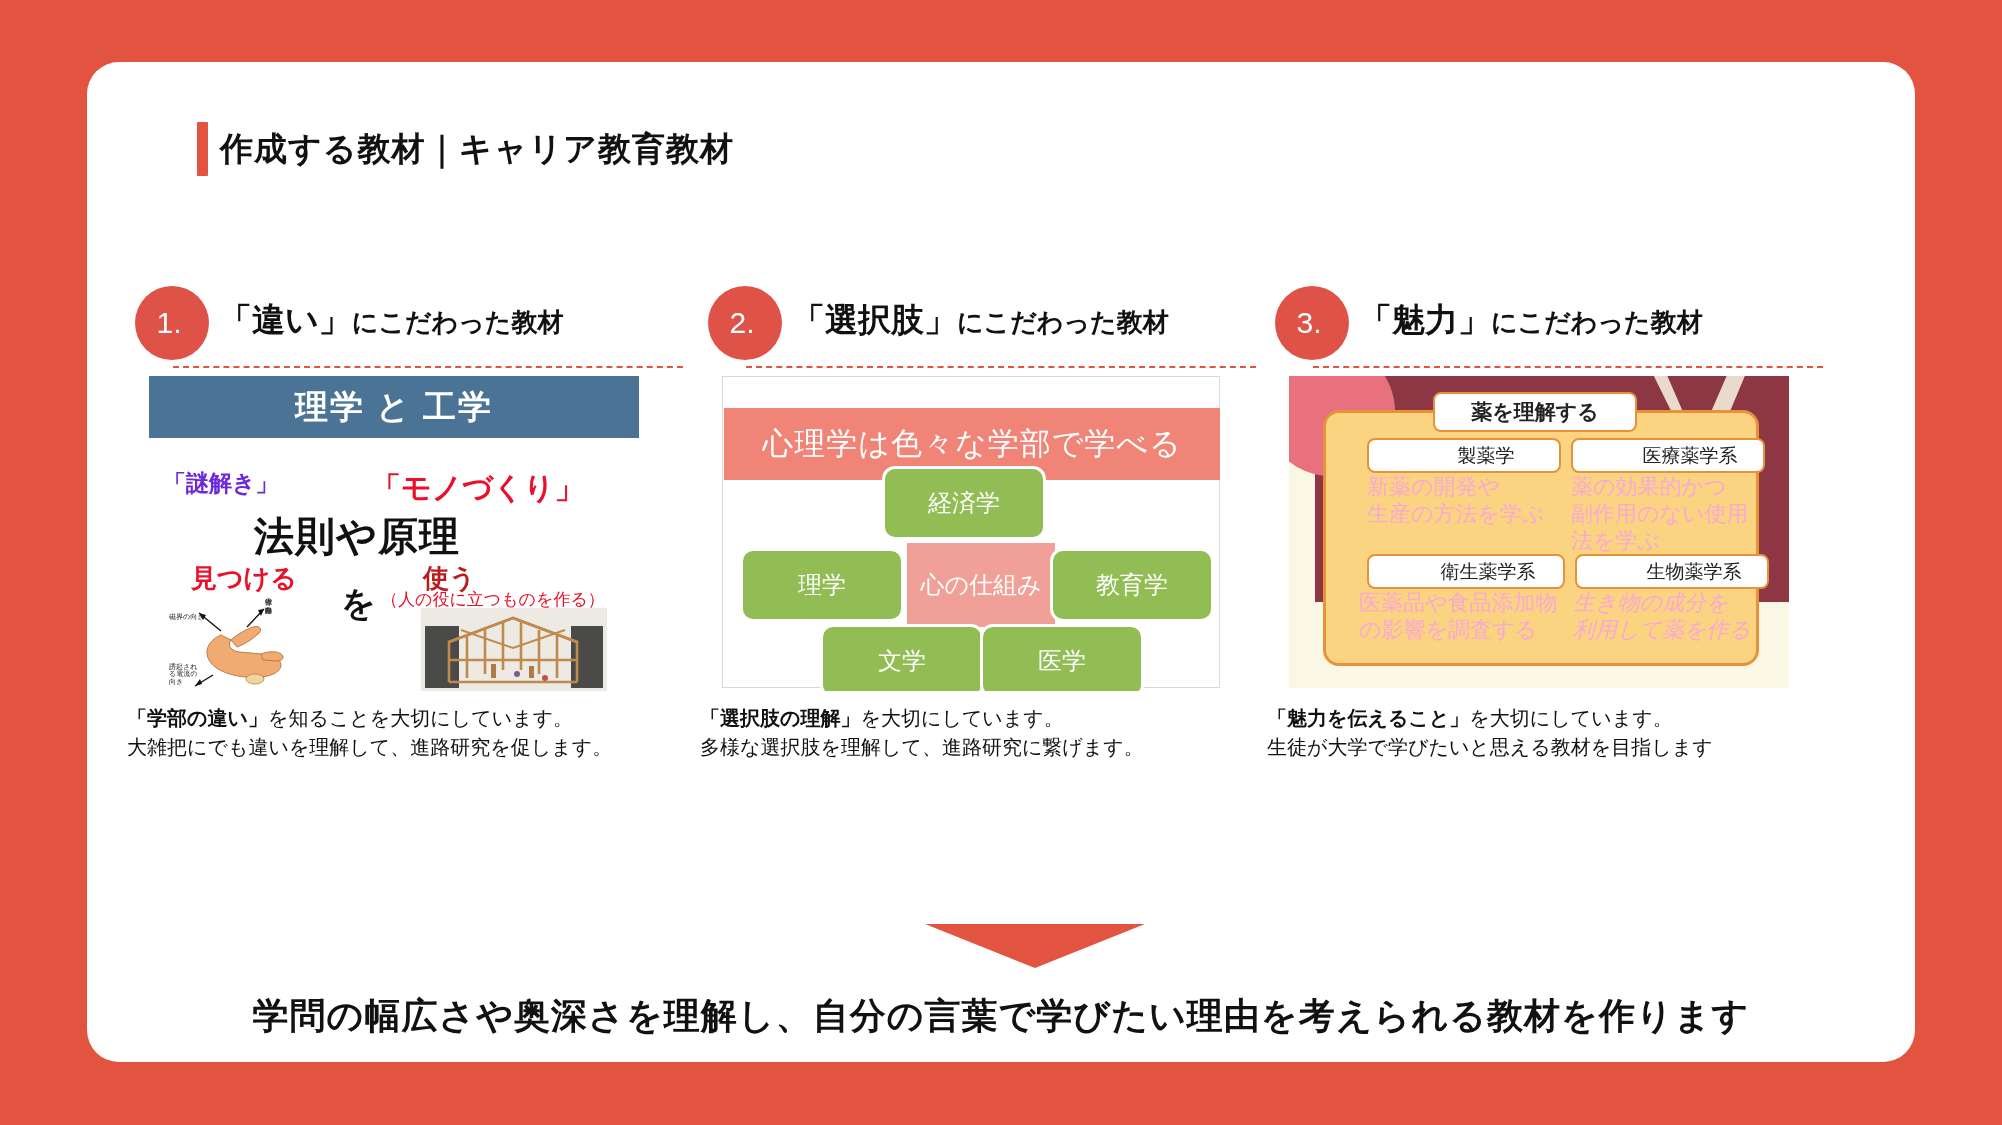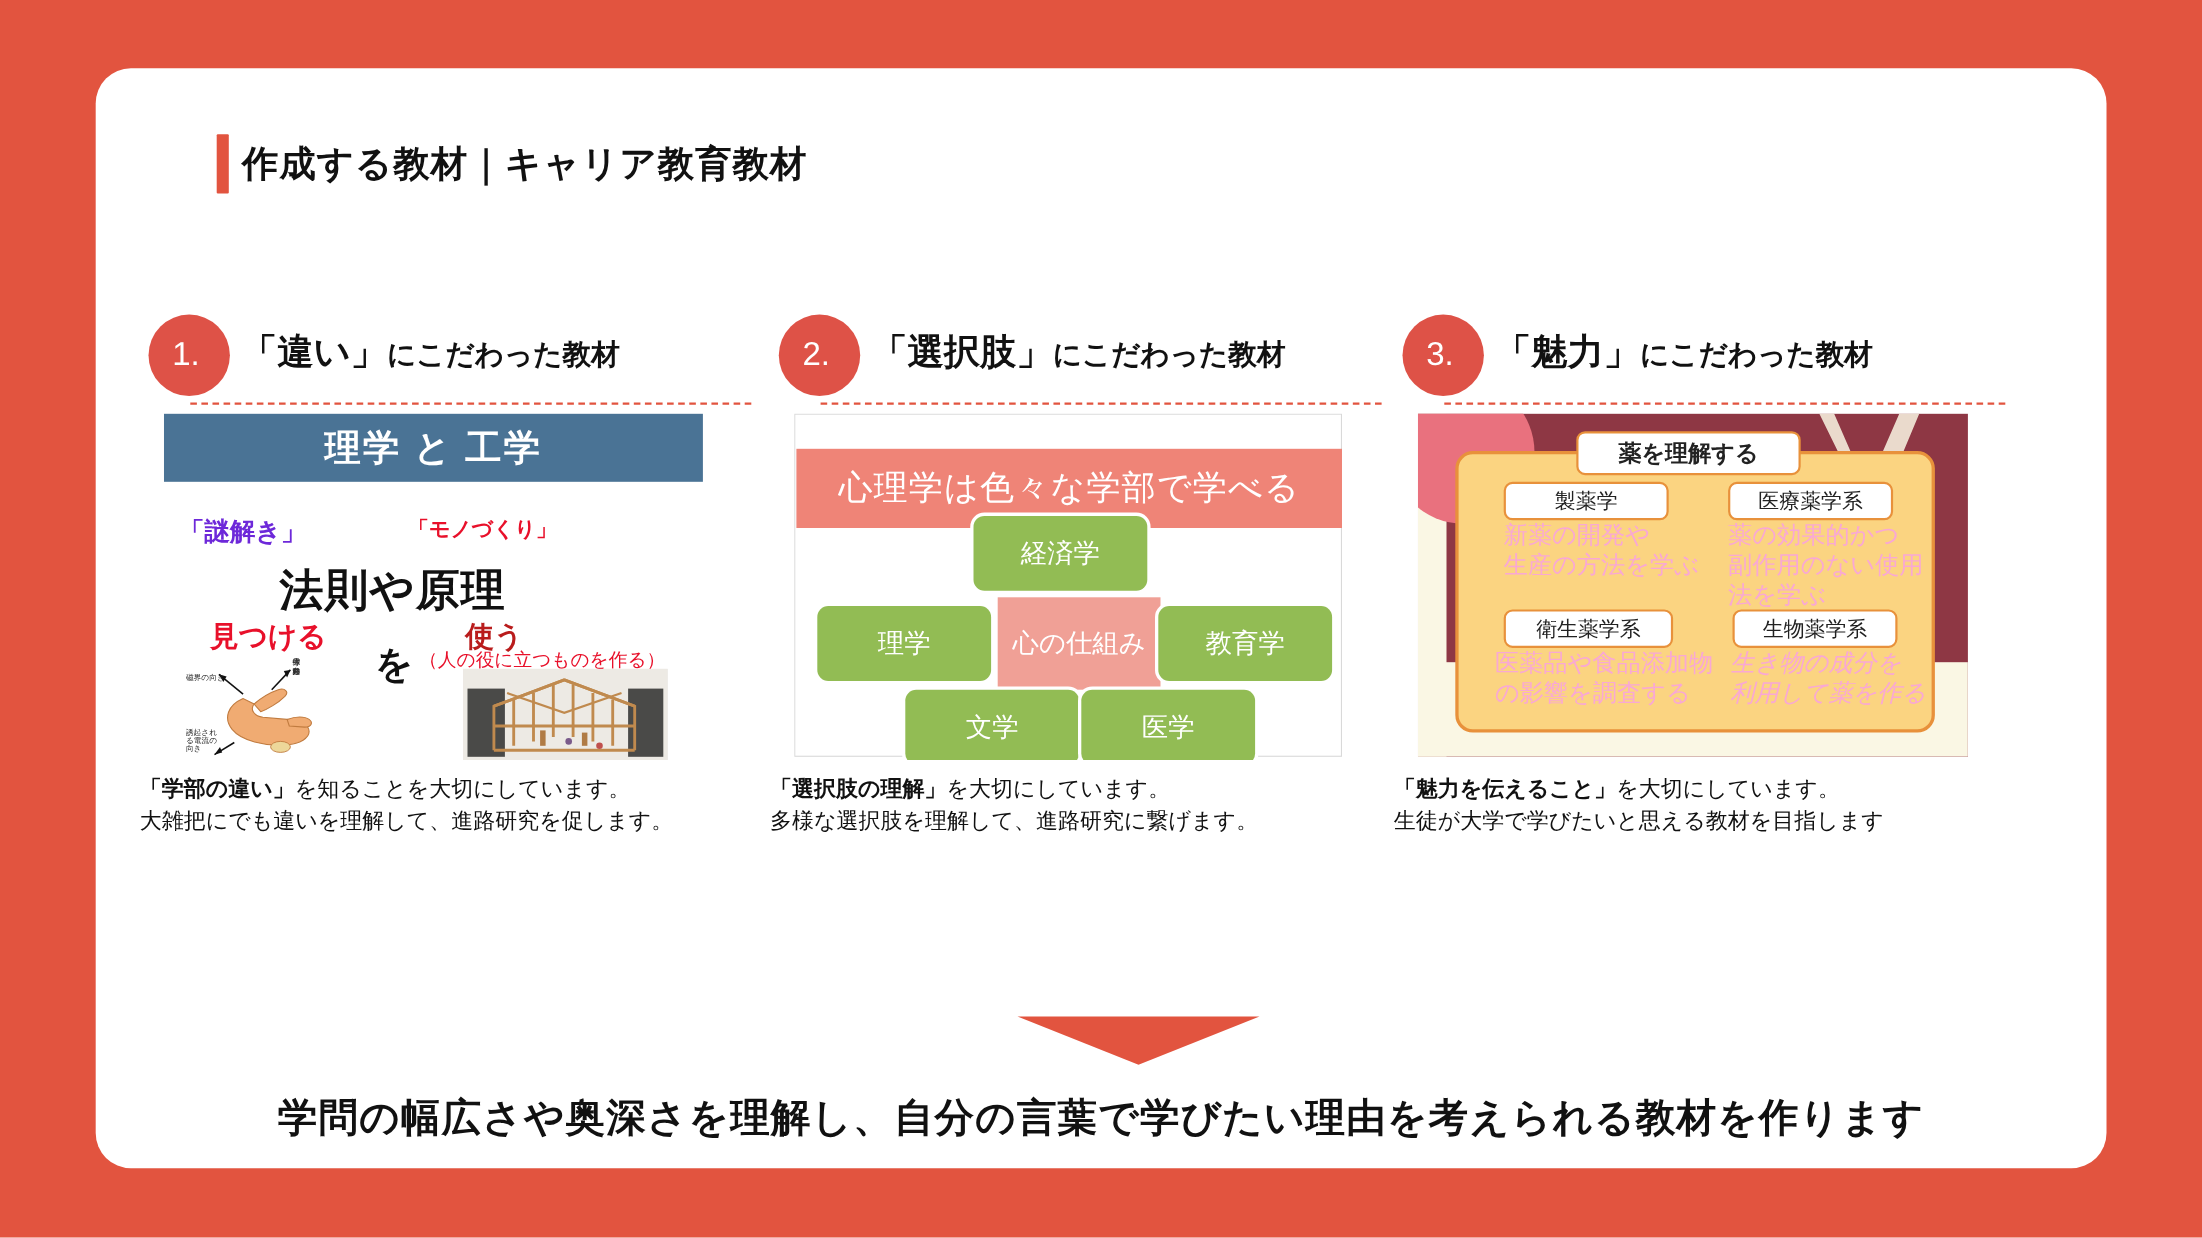--- a/index.html
+++ b/index.html
@@ -47,21 +47,21 @@
   
   .panel{position:absolute;top:84px;left:22px;width:510px;height:315px;background:#fff;overflow:hidden;}
 
   
   .p1-head{
     position:absolute;left:0;top:0;width:490px;height:62px;background:#4A7395;
     display:flex;align-items:center;justify-content:center;
     color:#fff;font-size:33px;font-weight:bold;letter-spacing:2px;
   }
   .p1-red-left{position:absolute;left:14px;top:92px;font-size:23px;color:#6d28d9;font-weight:bold;}
-  .p1-red-right{position:absolute;left:222px;top:92px;font-size:19px;color:#E8102A;font-weight:bold;}
+  .p1-red-right{position:absolute;left:222px;top:92px;font-size:30px;color:#E8102A;font-weight:bold;}
   .p1-big{position:absolute;left:105px;top:133px;font-size:40px;font-weight:bold;color:#111;letter-spacing:1px;}
   .p1-mitsukeru{position:absolute;left:42px;top:185px;font-size:26px;font-weight:bold;color:#E8102A;}
   .p1-tsukau{position:absolute;left:274px;top:185px;font-size:26px;font-weight:bold;color:#b91c1c;}
   .p1-wo{position:absolute;left:192px;top:205px;font-size:34px;font-weight:bold;color:#111;}
   .p1-paren{position:absolute;left:232px;top:212px;font-size:17px;color:#E8102A;}
 
   
   .hand-art{position:absolute;left:20px;top:215px;width:210px;height:100px;}
   .hand-art .lbl{position:absolute;font-size:7px;color:#222;line-height:1.05;white-space:nowrap;}
   .hand-art .lbl.vert{writing-mode:vertical-rl;text-orientation:upright;line-height:1;}
@@ -99,21 +99,21 @@
   }
   .p3-title{
     position:absolute;left:144px;top:16px;width:200px;height:36px;
     background:#fff;border:2px solid #E8913B;border-radius:8px;
     display:flex;align-items:center;justify-content:center;
     font-size:21px;font-weight:bold;color:#222;z-index:3;
   }
   .p3-tag{
     position:absolute;background:#fff;border:2px solid #E8913B;border-radius:8px;
     display:flex;align-items:center;justify-content:center;
-    font-size:19px;color:#222;height:31px;
+    font-size:19px;color:#222;height:31px;padding-left:44px;
   }
   .p3-body{position:absolute;font-size:22px;color:#f9a8d4;line-height:1.22;white-space:pre-line;}
   .tag-a{left:78px;top:62px;width:146px;}
   .body-a{left:78px;top:98px;}
   .tag-b{left:282px;top:62px;width:146px;}
   .body-b{left:282px;top:98px;}
   .tag-c{left:78px;top:178px;width:150px;}
   .body-c{left:70px;top:214px;}
   .tag-d{left:286px;top:178px;width:146px;}
   .body-d{left:284px;top:214px;font-style:italic;}

